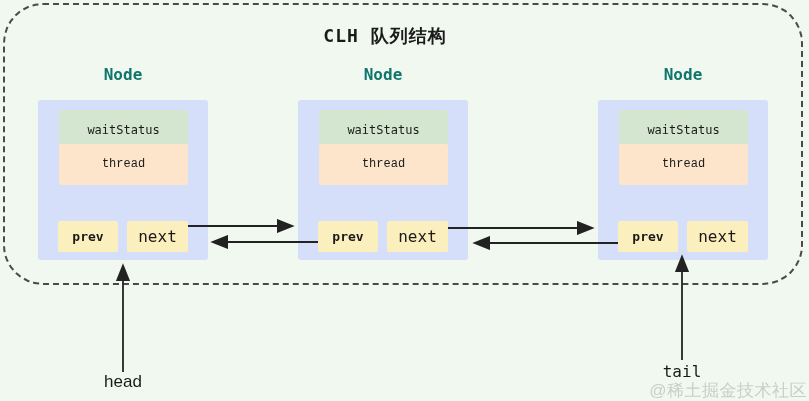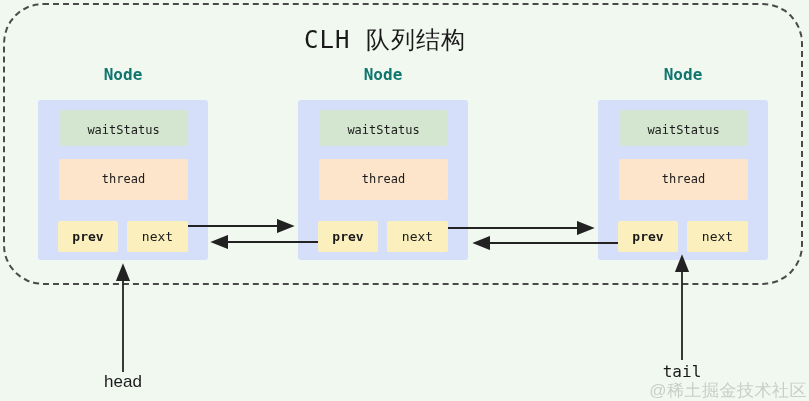--- a/index.html
+++ b/index.html
@@ -24,22 +24,22 @@
     border: 2px dashed #4a4a4a;
     border-radius: 40px;
     box-sizing: border-box;
   }
   .diagram-title {
     position: absolute;
     left: 0;
     top: 24px;
     width: 770px;
     text-align: center;
-    font-size: 24px;
-    font-weight: normal;
+    font-size: 18px;
+    font-weight: bold;
     color: #1a1a1a;
     letter-spacing: 1px;
   }
   .node-group { position: absolute; top: 64px; width: 170px; }
   .node-group.n1 { left: 38px; }
   .node-group.n2 { left: 298px; }
   .node-group.n3 { left: 598px; }
   .node-title {
     width: 100%;
     text-align: center;
@@ -63,30 +63,31 @@
     text-align: center;
     font-size: 12px;
     color: #1a1a1a;
     border-radius: 2px;
   }
   .field.waitstatus {
     left: 21px; top: 10px; width: 129px; height: 36px; line-height: 40px;
     background: #d4e6cf;
   }
   .field.thread {
-    left: 21px; top: 59px; width: 129px; height: 41px; line-height: 41px;
+    left: 21px; top: 44px; width: 129px; height: 41px; line-height: 41px;
     background: #fce5ca;
+    font-family: Liberation Mono, monospace;
   }
   .field.prev {
     left: 20px; top: 121px; width: 60px; height: 31px; line-height: 31px;
     background: #fbf0bd; font-size: 13px; font-weight: bold;
   }
   .field.next {
     left: 89px; top: 121px; width: 61px; height: 31px; line-height: 31px;
-    background: #fbf0bd; font-size: 13px;
+    background: #fbf0bd; font-size: 16px;
   }
   .arrow-layer {
     position: absolute;
     left: 0; top: 0;
     width: 809px; height: 401px;
     pointer-events: none;
   }
   .pointer-label {
     position: absolute;
     color: #1a1a1a;

